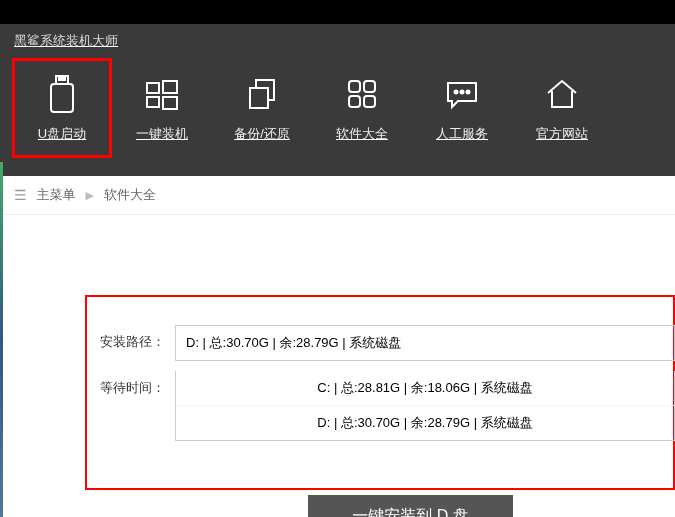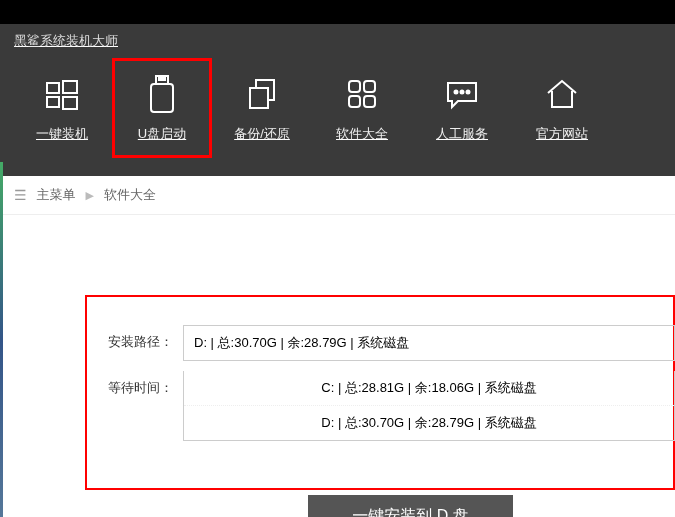--- a/index.html
+++ b/index.html
@@ -16,21 +16,21 @@
   .nav-icon { width: 42px; height: 42px; display: flex; align-items: center; justify-content: center; }
   .nav-label { font-size: 13px; }
   
   .breadcrumb { display: flex; align-items: center; gap: 10px; padding: 10px 14px; border-bottom: 1px solid #eee; color: #666; font-size: 13px; }
   .breadcrumb-icon { color: #999; font-size: 14px; }
   .breadcrumb-sep { color: #bbb; font-size: 11px; }
   
   .content { position: relative; padding: 0; }
   .red-box { position: absolute; left: 85px; top: 80px; right: 0; height: 195px; border: 2px solid #ff0000; }
   
-  .panel { position: absolute; left: 108px; top: 110px; right: 0; }
+  .panel { position: absolute; left: 100px; top: 110px; right: 0; }
   .row { display: flex; align-items: flex-start; margin-bottom: 10px; }
   .row-label { width: 75px; font-size: 13px; color: #333; padding-top: 8px; }
   .select-box { flex: 1; border: 1px solid #ccc; font-size: 13px; }
   .select-value { padding: 8px 10px; }
   .dropdown { border: 1px solid #ccc; border-top: none; text-align: center; }
   .dropdown-item { padding: 8px 10px; cursor: pointer; }
   .dropdown-item:first-child { border-bottom: 1px dotted #eee; }
   
   .action-button { position: absolute; left: 308px; top: 280px; width: 205px; height: 42px; background: #555; color: #fff; border: none; font-size: 16px; cursor: pointer; display: flex; align-items: center; justify-content: center; }
   
@@ -38,42 +38,42 @@
 </style>
 </head>
 <body>
 
 <div class="titlebar"></div>
 
 <div class="header">
   <div class="app-title">黑鲨系统装机大师</div>
   <div class="nav">
 
+    <div class="nav-item active">
+      <div class="nav-icon">
+        <svg width="34" height="40" viewBox="0 0 34 40" fill="none" stroke="#fff" stroke-width="2">
+          <rect x="11" y="2" width="12" height="8"></rect>
+          <rect x="14" y="4" width="2" height="2" fill="#fff"></rect>
+          <rect x="18" y="4" width="2" height="2" fill="#fff"></rect>
+          <rect x="6" y="10" width="22" height="28" rx="3"></rect>
+        </svg>
+      </div>
+      <div class="nav-label">U盘启动</div>
+    </div>
+
     <div class="nav-item">
       <div class="nav-icon">
         <svg width="38" height="34" viewBox="0 0 38 34" fill="none" stroke="#fff" stroke-width="2">
           <rect x="4" y="6" width="12" height="10"></rect>
           <rect x="20" y="4" width="14" height="12"></rect>
           <rect x="4" y="20" width="12" height="10"></rect>
           <rect x="20" y="20" width="14" height="12"></rect>
         </svg>
       </div>
       <div class="nav-label">一键装机</div>
-    </div>
-
-    <div class="nav-item active">
-      <div class="nav-icon">
-        <svg width="34" height="40" viewBox="0 0 34 40" fill="none" stroke="#fff" stroke-width="2">
-          <rect x="11" y="2" width="12" height="8"></rect>
-          <rect x="14" y="4" width="2" height="2" fill="#fff"></rect>
-          <rect x="18" y="4" width="2" height="2" fill="#fff"></rect>
-          <rect x="6" y="10" width="22" height="28" rx="3"></rect>
-        </svg>
-      </div>
-      <div class="nav-label">U盘启动</div>
     </div>
 
     <div class="nav-item">
       <div class="nav-icon">
         <svg width="36" height="36" viewBox="0 0 36 36" fill="none" stroke="#fff" stroke-width="2">
           <rect x="12" y="4" width="18" height="20"></rect>
           <rect x="6" y="12" width="18" height="20" fill="#3a3a3a"></rect>
         </svg>
       </div>
       <div class="nav-label">备份/还原</div>

